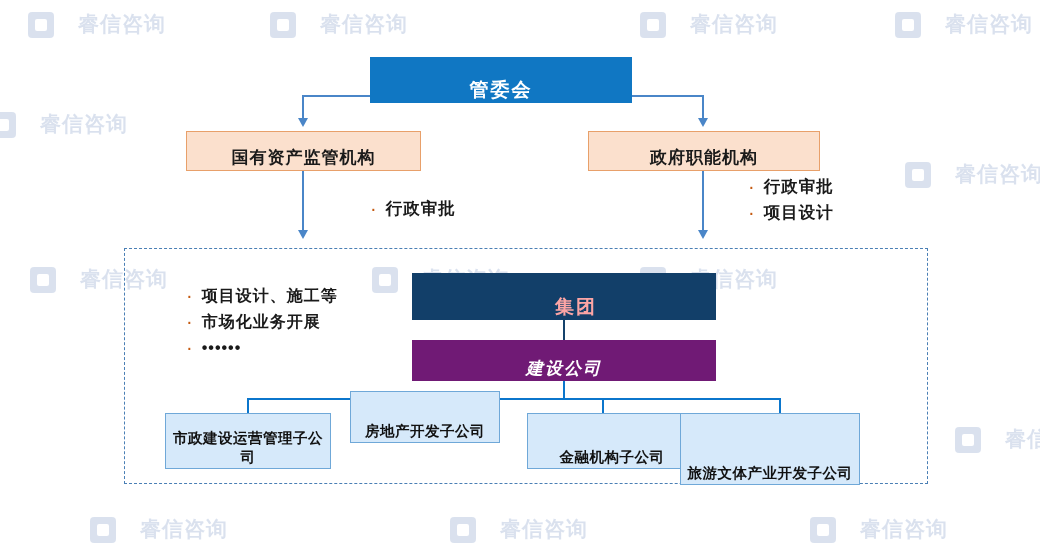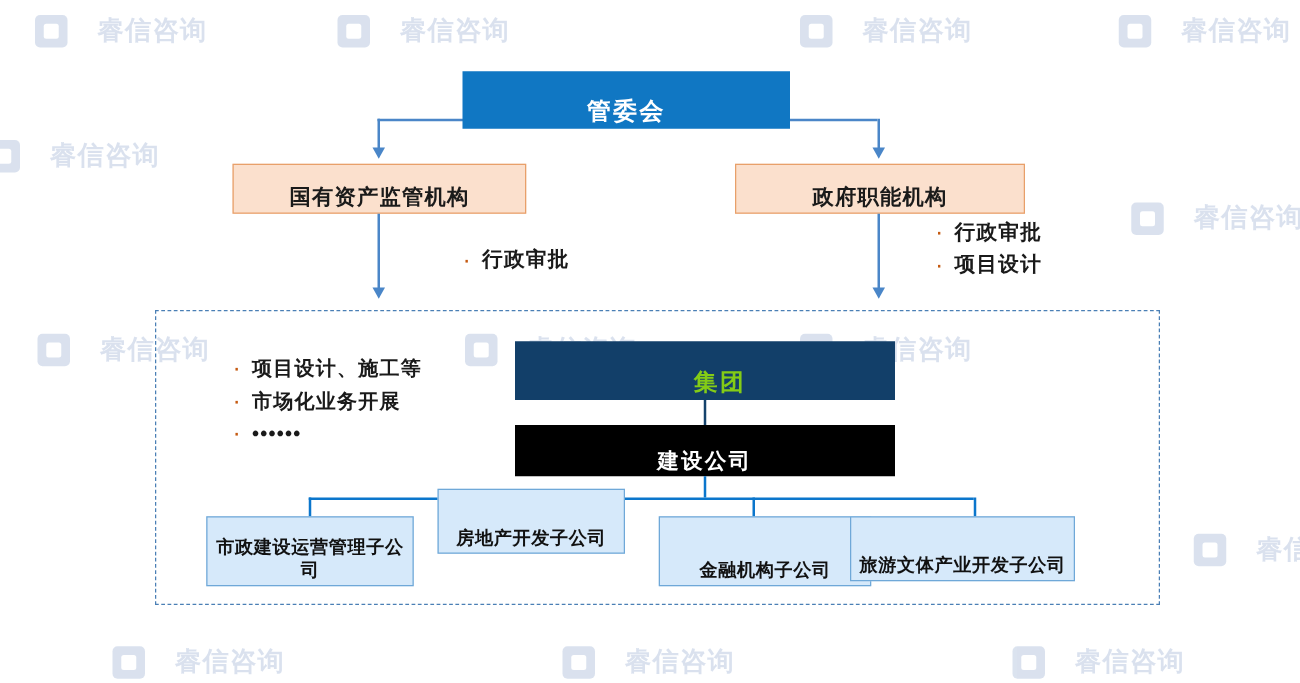--- a/index.html
+++ b/index.html
@@ -75,32 +75,33 @@
   .box-peach {
     background: #fbe0cd;
     border: 1px solid #e8a06a;
     color: #1a1a1a;
     font-size: 17px;
     font-weight: bold;
     letter-spacing: 1px;
   }
   .box-group {
     background: #123f69;
-    color: #84cc16;
+    color: #fca5a5;
     font-size: 19px;
     font-weight: bold;
     letter-spacing: 2px;
     padding-left: 24px;
   }
   .box-construction {
-    background: #000000;
+    background: #701a75;
     color: #ffffff;
     font-size: 17px;
     font-weight: bold;
     letter-spacing: 2px;
+    font-style: italic;
   }
   .box-sub {
     background: #d6e9fa;
     border: 1px solid #6fa8d8;
     color: #111111;
     font-size: 14.5px;
     font-weight: bold;
     letter-spacing: 0.5px;
     padding: 0 6px;
   }
@@ -304,17 +305,17 @@
 
   <div class="box box-sub" style="left:165px; top:413px; width:166px; height:56px;">
     <span>市政建设运营管理子公司</span>
   </div>
   <div class="box box-sub" style="left:350px; top:391px; width:150px; height:52px;font-family:Liberation Serif, serif;">
     <span>房地产开发子公司</span>
   </div>
   <div class="box box-sub" style="left:527px; top:413px; width:170px; height:56px;">
     <span>金融机构子公司</span>
   </div>
-  <div class="box box-sub" style="left:680px; top:413px; width:180px; height:52px;">
+  <div class="box box-sub" style="left:680px; top:413px; width:180px; height:72px;">
     <span>旅游文体产业开发子公司</span>
   </div>
 
 </div>
 
 </body></html>

